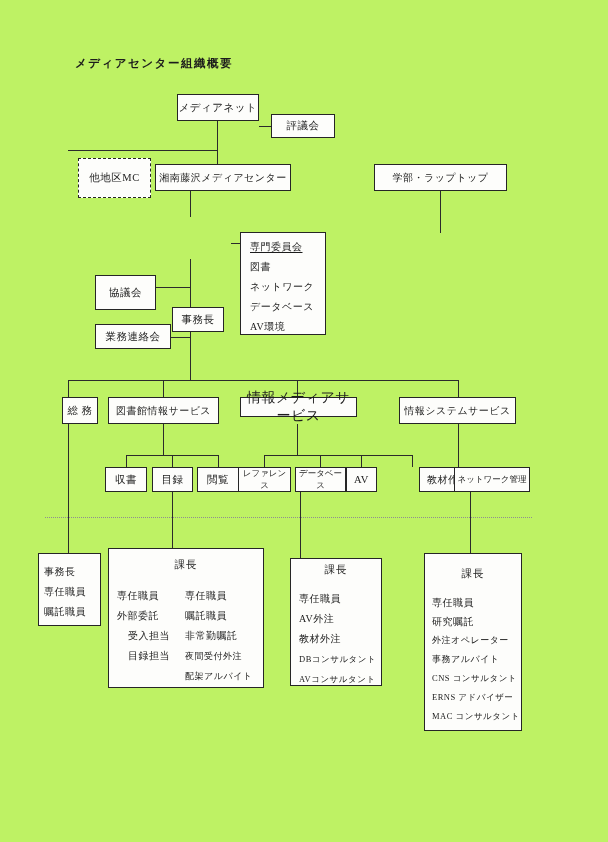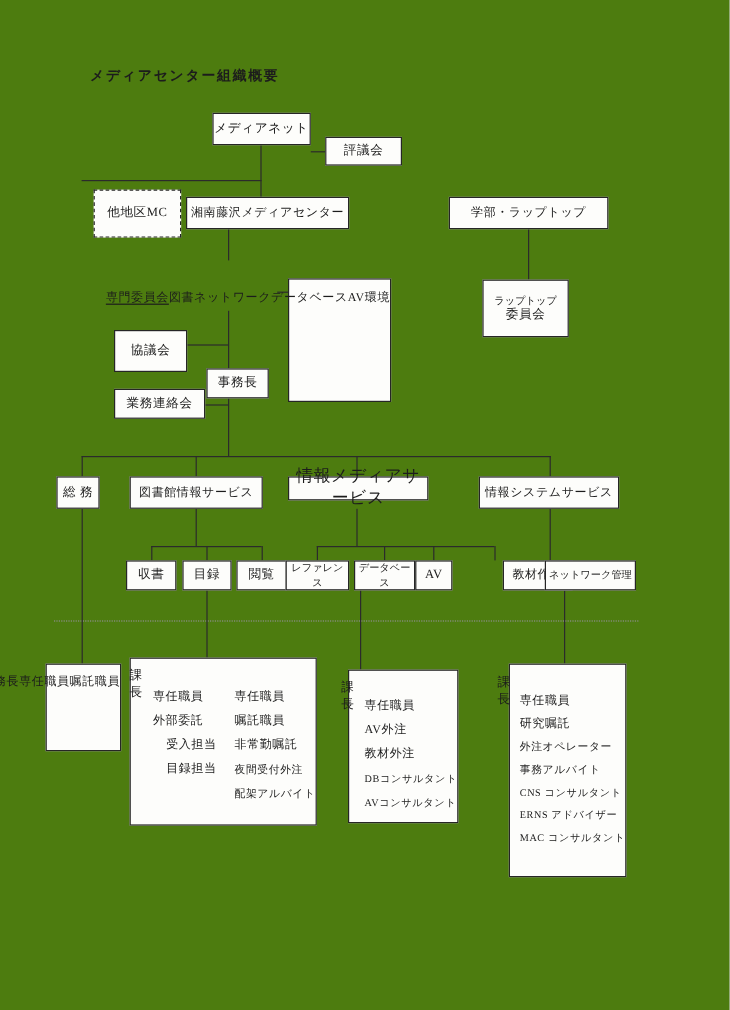--- a/index.html
+++ b/index.html
@@ -1,19 +1,19 @@
 <!DOCTYPE html>
 <html><head>
 <meta charset="utf-8">
 <style>
   html,body{margin:0;padding:0;background:#d8d8d8;}
   .page{
     position:relative;
     width:608px;height:842px;
-    background:#4d7c0f;
+    background:#bef264;
     margin:0 auto;
     font-family:"Liberation Serif","DejaVu Serif",serif;
     color:#1c1c1c;
     overflow:hidden;
   }
   .title{
     position:absolute;left:75px;top:56px;
     font-size:11.5px;font-weight:bold;letter-spacing:1.5px;
   }
   .hl{position:absolute;height:1px;background:#2b2b2b;}
@@ -21,21 +21,21 @@
   .dotted{position:absolute;height:0;border-top:1px dotted #8f8f8f;}
   .box{
     position:absolute;box-sizing:border-box;
     border:1px solid #262626;background:#fdfdfb;
     display:flex;align-items:center;justify-content:center;
     font-size:10.5px;letter-spacing:0.5px;text-align:center;line-height:1.3;
   }
   .box.dashed{border-style:dashed;}
   .box.col{flex-direction:column;}
   .box.list{
-    flex-direction:row;align-items:flex-start;justify-content:flex-end;
+    flex-direction:column;align-items:flex-start;justify-content:center;
     text-align:left;
   }
   .u{text-decoration:underline;text-underline-offset:2px;}
   .item{font-size:10px;line-height:20px;white-space:nowrap;}
   .item.sm{font-size:8.5px;}
   .item.md{font-size:9px;}
   .item.ind{padding-left:11px;font-family:Liberation Serif, serif;}
   .head{font-size:10.5px;letter-spacing:1px;text-align:center;width:100%;}
   .cols{display:flex;flex-direction:row;width:100%;}
   .fs85{font-size:8.5px;letter-spacing:0;}
@@ -89,43 +89,39 @@
   </div>
   <div class="box dashed" style="left:78px;top:158px;width:73px;height:40px">
     <span>他地区MC</span>
   </div>
   <div class="box" style="left:155px;top:164px;width:136px;height:27px;font-size:10px">
     <span>湘南藤沢メディアセンター</span>
   </div>
   <div class="box" style="left:374px;top:164px;width:133px;height:27px;font-size:10px">
     <span>学部・ラップトップ</span>
   </div>
-  <div class="box col" style="left:402px;top:233px;width:72px;height:48px">
-    <span class="fs85">ラップトップ</span>
-    <span>委員会</span>
-  </div>
 
   <div class="box list" style="left:240px;top:232px;width:86px;height:103px;padding:6px 0 0 9px">
     <span class="item u">専門委員会</span>
     <span class="item">図書</span>
     <span class="item">ネットワーク</span>
     <span class="item">データベース</span>
     <span class="item">AV環境</span>
   </div>
   <div class="box" style="left:95px;top:275px;width:61px;height:35px">
     <span>協議会</span>
   </div>
   <div class="box" style="left:172px;top:307px;width:52px;height:25px">
     <span>事務長</span>
   </div>
   <div class="box" style="left:95px;top:324px;width:76px;height:25px">
     <span>業務連絡会</span>
   </div>
 
-  <div class="box" style="left:47px;top:397px;width:36px;height:27px">
+  <div class="box" style="left:62px;top:397px;width:36px;height:27px">
     <span>総 務</span>
   </div>
   <div class="box" style="left:108px;top:397px;width:111px;height:27px;font-size:10px">
     <span>図書館情報サービス</span>
   </div>
   <div class="box" style="left:240px;top:397px;width:117px;height:20px;font-size:14px">
     <span>情報メディアサービス</span>
   </div>
   <div class="box" style="left:399px;top:397px;width:117px;height:27px;font-size:10px">
     <span>情報システムサービス</span>

